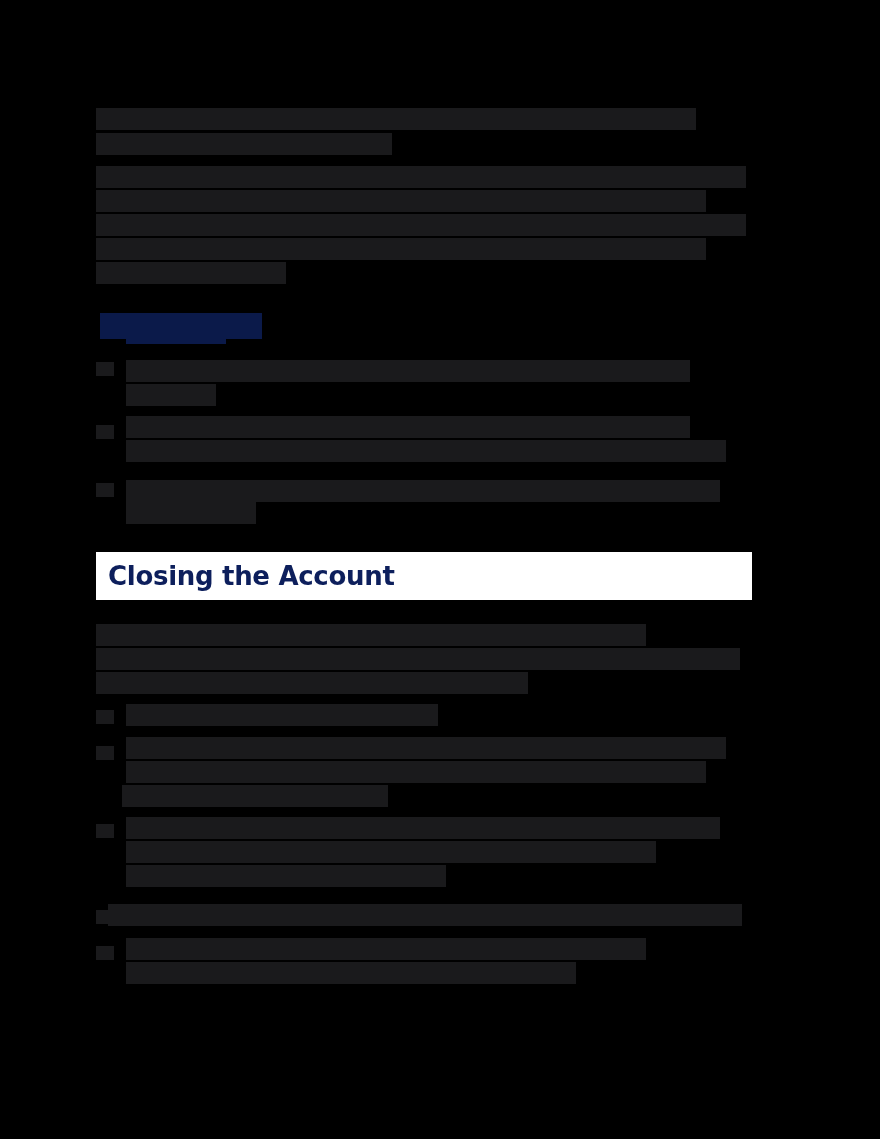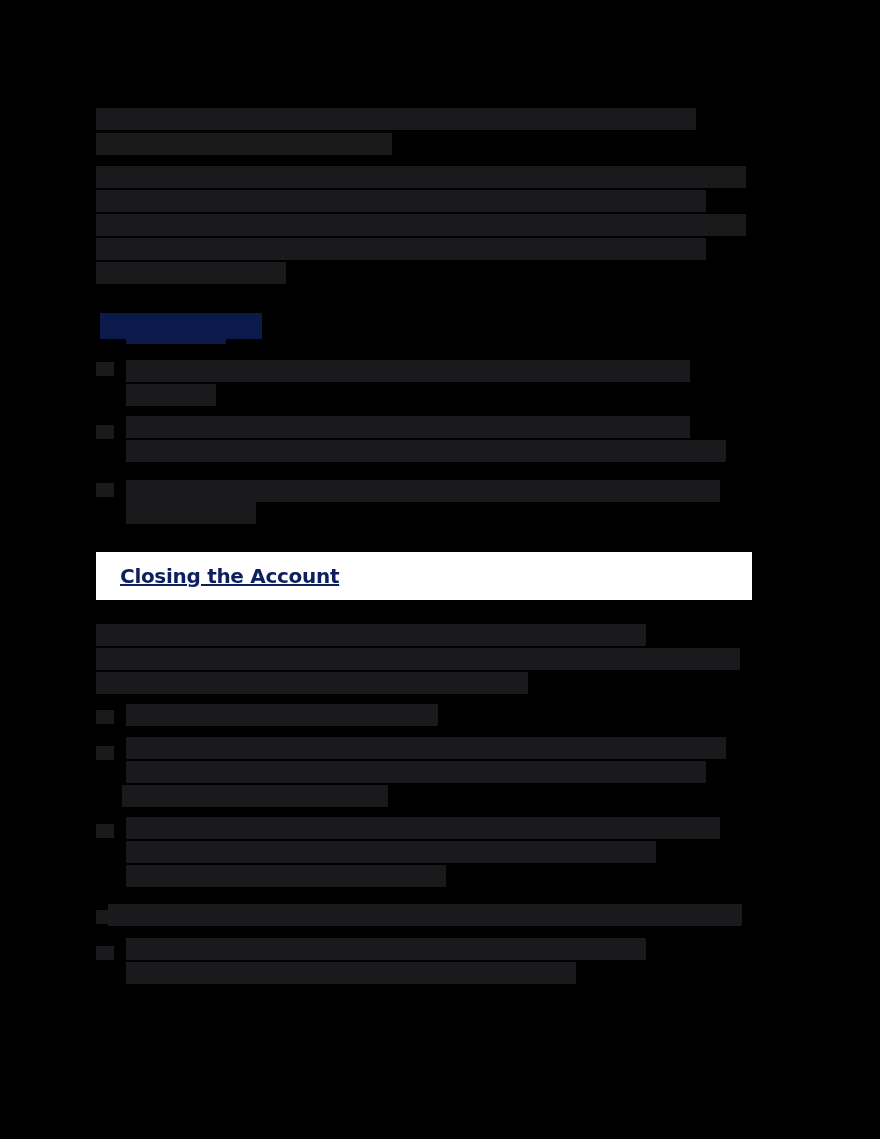--- a/index.html
+++ b/index.html
@@ -26,27 +26,26 @@
     .banner {
       position: absolute;
       left: 96px; top: 552px;
       width: 656px; height: 48px;
       background: #ffffff;
       box-sizing: border-box;
       padding: 0 0 0 8px;
       display: flex; align-items: center;
     }
     .banner h2 {
-      margin: 16px;
+      margin: 4px;
       color: #0d1f5c;
       font-family: "DejaVu Sans", sans-serif;
       font-weight: bold;
-      font-size: 20px;
+      font-size: 26px;
       letter-spacing: -0.3px;
-      text-decoration: underline;
     }
   </style>
 </head>
 <body>
 
 <div class="page">
 
   <div>
     <div class="redact" style="left:96px;top:108px;width:600px;"></div>
     <div class="redact" style="left:96px;top:133px;width:296px;"></div>

